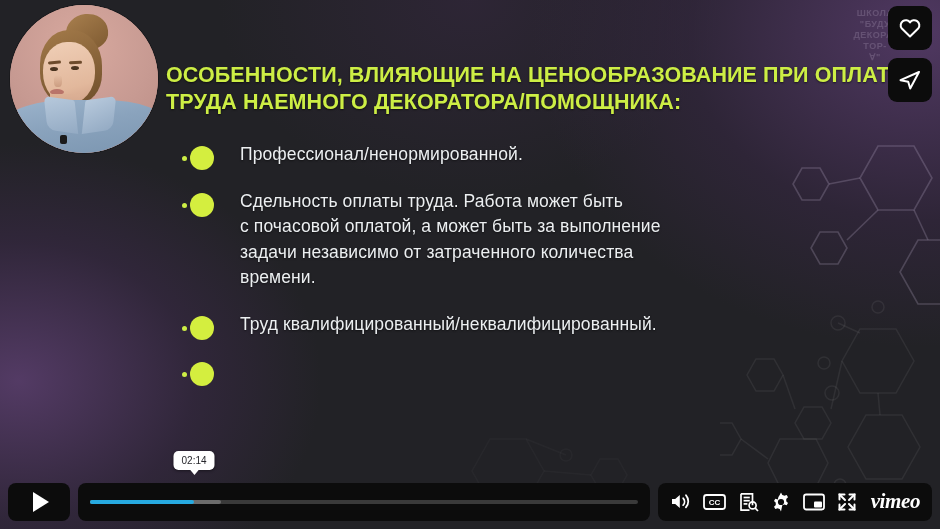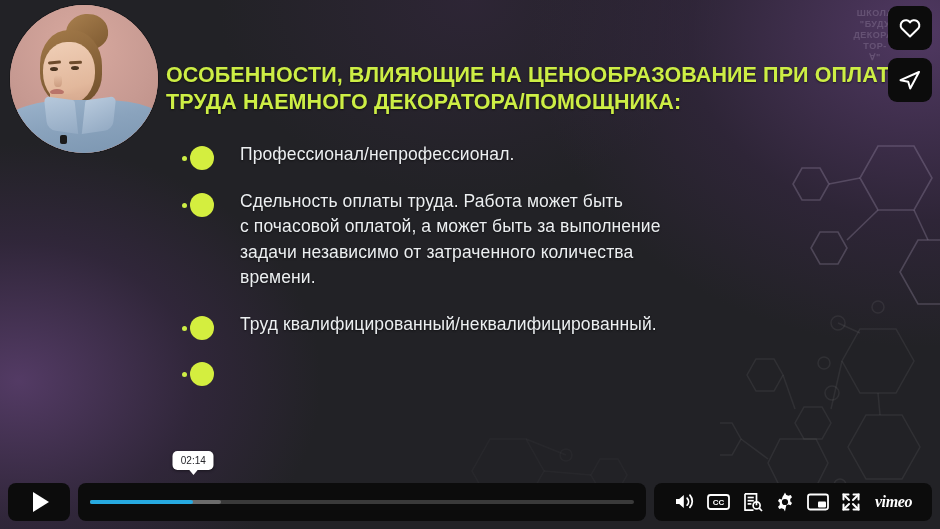--- a/index.html
+++ b/index.html
@@ -212,30 +212,30 @@
     content:""; position:absolute;
     left:50%; bottom:-5px; transform:translateX(-50%);
     border-left:5px solid transparent;
     border-right:5px solid transparent;
     border-top:6px solid #fff;
   }
   .ctl-right {
     height:38px; border-radius:8px;
     background:#0c0c0c;
     display:flex; align-items:center;
-    gap:12px; padding:0 20px;
+    gap:12px; padding:0 12px;
     flex:0 0 auto;
     justify-content:flex-end;
   }
   .ctl-ic { cursor:pointer; display:flex; align-items:center; justify-content:center; }
   .ctl-ic svg { display:block; }
   .vimeo-logo {
     font-family:"Liberation Serif", serif;
     font-style:italic; font-weight:700;
-    color:#fff; font-size:16px; letter-spacing:-.4px;
+    color:#fff; font-size:21px; letter-spacing:-.4px;
     padding-left:2px; cursor:pointer;
   }
 </style>
 </head>
 <body>
 
 <div class="player">
 
   <div class="slide">
 
@@ -305,21 +305,21 @@
     </div>
 
     <div class="slide-title">ОСОБЕННОСТИ, ВЛИЯЮЩИЕ НА ЦЕНООБРАЗОВАНИЕ ПРИ ОПЛАТЕ ТРУДА НАЕМНОГО ДЕКОРАТОРА/ПОМОЩНИКА:</div>
 
     <div class="bullets">
       <div class="bullet">
         <div class="marker">
           <span class="dot-sm"></span>
           <span class="dot-lg"></span>
         </div>
-        <div class="btext">Профессионал/непрофессионал.</div>
+        <div class="btext">Профессионал/ненормированной.</div>
       </div>
       <div class="bullet">
         <div class="marker">
           <span class="dot-sm"></span>
           <span class="dot-lg"></span>
         </div>
         <div class="btext">Сдельность оплаты труда. Работа может быть
 с  почасовой оплатой, а может быть за выполнение
 задачи независимо от затраченного количества
 времени.</div>

